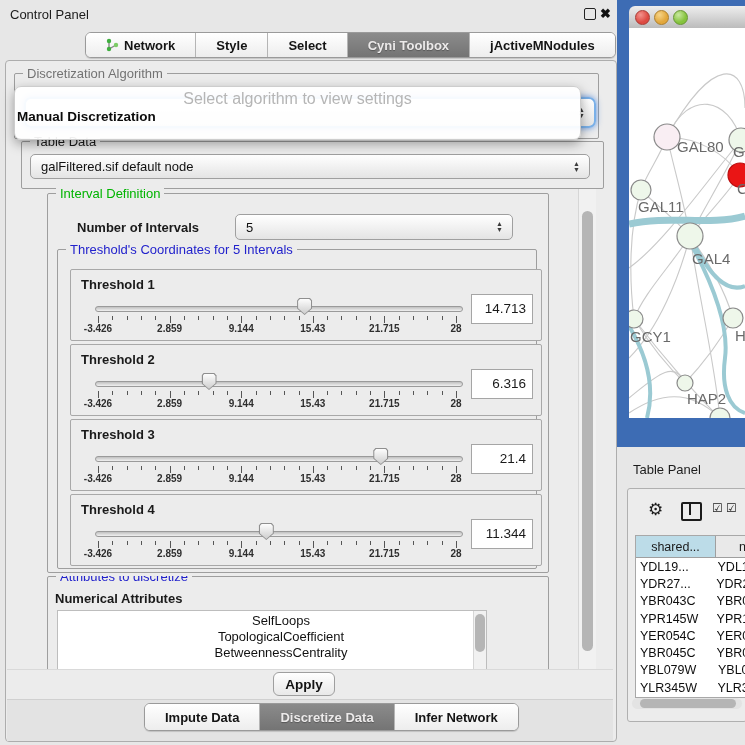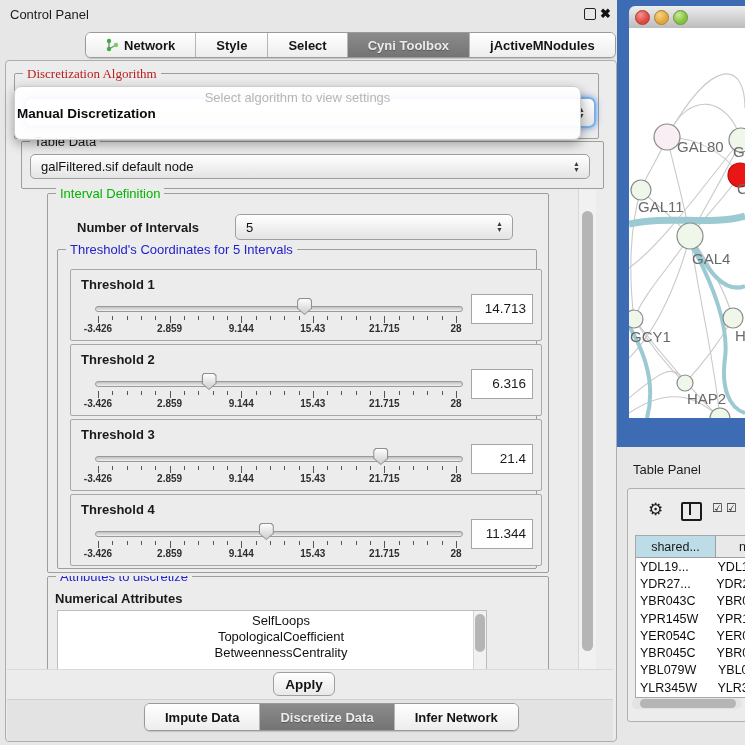--- a/index.html
+++ b/index.html
@@ -18,29 +18,29 @@
        background:linear-gradient(#ffffff,#ededed);border-left:1px solid #b5b5b5;
        white-space:nowrap;cursor:default;}
   .seg:first-child{border-left:none;}
   .seg.sel{background:linear-gradient(#8b8b8b,#747474);color:#eceaea;text-shadow:0 1px 1px rgba(0,0,0,.3);}
   
   .mainpanel{background:#ececec;border:1px solid #adadad;border-radius:4px;}
   .groupbox{border:1px solid #9e9e9e;border-radius:2px;}
   .grouplabel{position:absolute;top:-8px;left:8px;background:#ececec;padding:0 4px;font-size:13px;}
   .g-green{color:#00b400;}
   .g-blue{color:#2222cc;}
-  .g-dim{color:#b91c1c;font-family:Liberation Serif, serif;}
+  .g-dim{color:#737373;}
   .combo{background:linear-gradient(#ffffff,#e4e4e4);border:1px solid #9f9f9f;border-radius:5px;
          display:flex;align-items:center;padding:0 10px;font-size:13px;color:#111;}
   .spinner{position:absolute;right:9px;top:50%;transform:translateY(-50%);display:flex;flex-direction:column;
            align-items:center;color:#3c3c3c;font-size:7px;line-height:6px;}
   
   .popup{background:rgba(255,255,255,.93);border:1px solid #cdcdcd;border-radius:7px;
          box-shadow:0 4px 12px rgba(0,0,0,.35);}
-  .popup .ph{color:#b5b5b5;text-align:center;font-size:13px;}
+  .popup .ph{color:#b5b5b5;text-align:center;font-size:16px;}
   .popup .opt{font-size:13.5px;color:#0c0c0c;padding-left:2px;}
   
   .thr-panel{position:absolute;left:62px;width:470px;height:70px;border:1px solid #a8a8a8;
              border-radius:2px;background:#ececec;}
   .thr-label{position:absolute;left:10px;top:7px;font-weight:bold;font-size:13px;}
   .track{position:absolute;left:24px;top:36px;width:366px;height:4px;border:1px solid #9a9a9a;
          border-radius:3px;background:linear-gradient(#c0c0c0,#f0f0f0);}
   .thumbO{position:absolute;width:15px;height:17px;top:28px;
           clip-path:polygon(50% 100%,0 62%,0 14%,14% 0,86% 0,100% 14%,100% 62%);
           background:#8f8f8f;filter:drop-shadow(0 1px 1px rgba(0,0,0,.4));}

